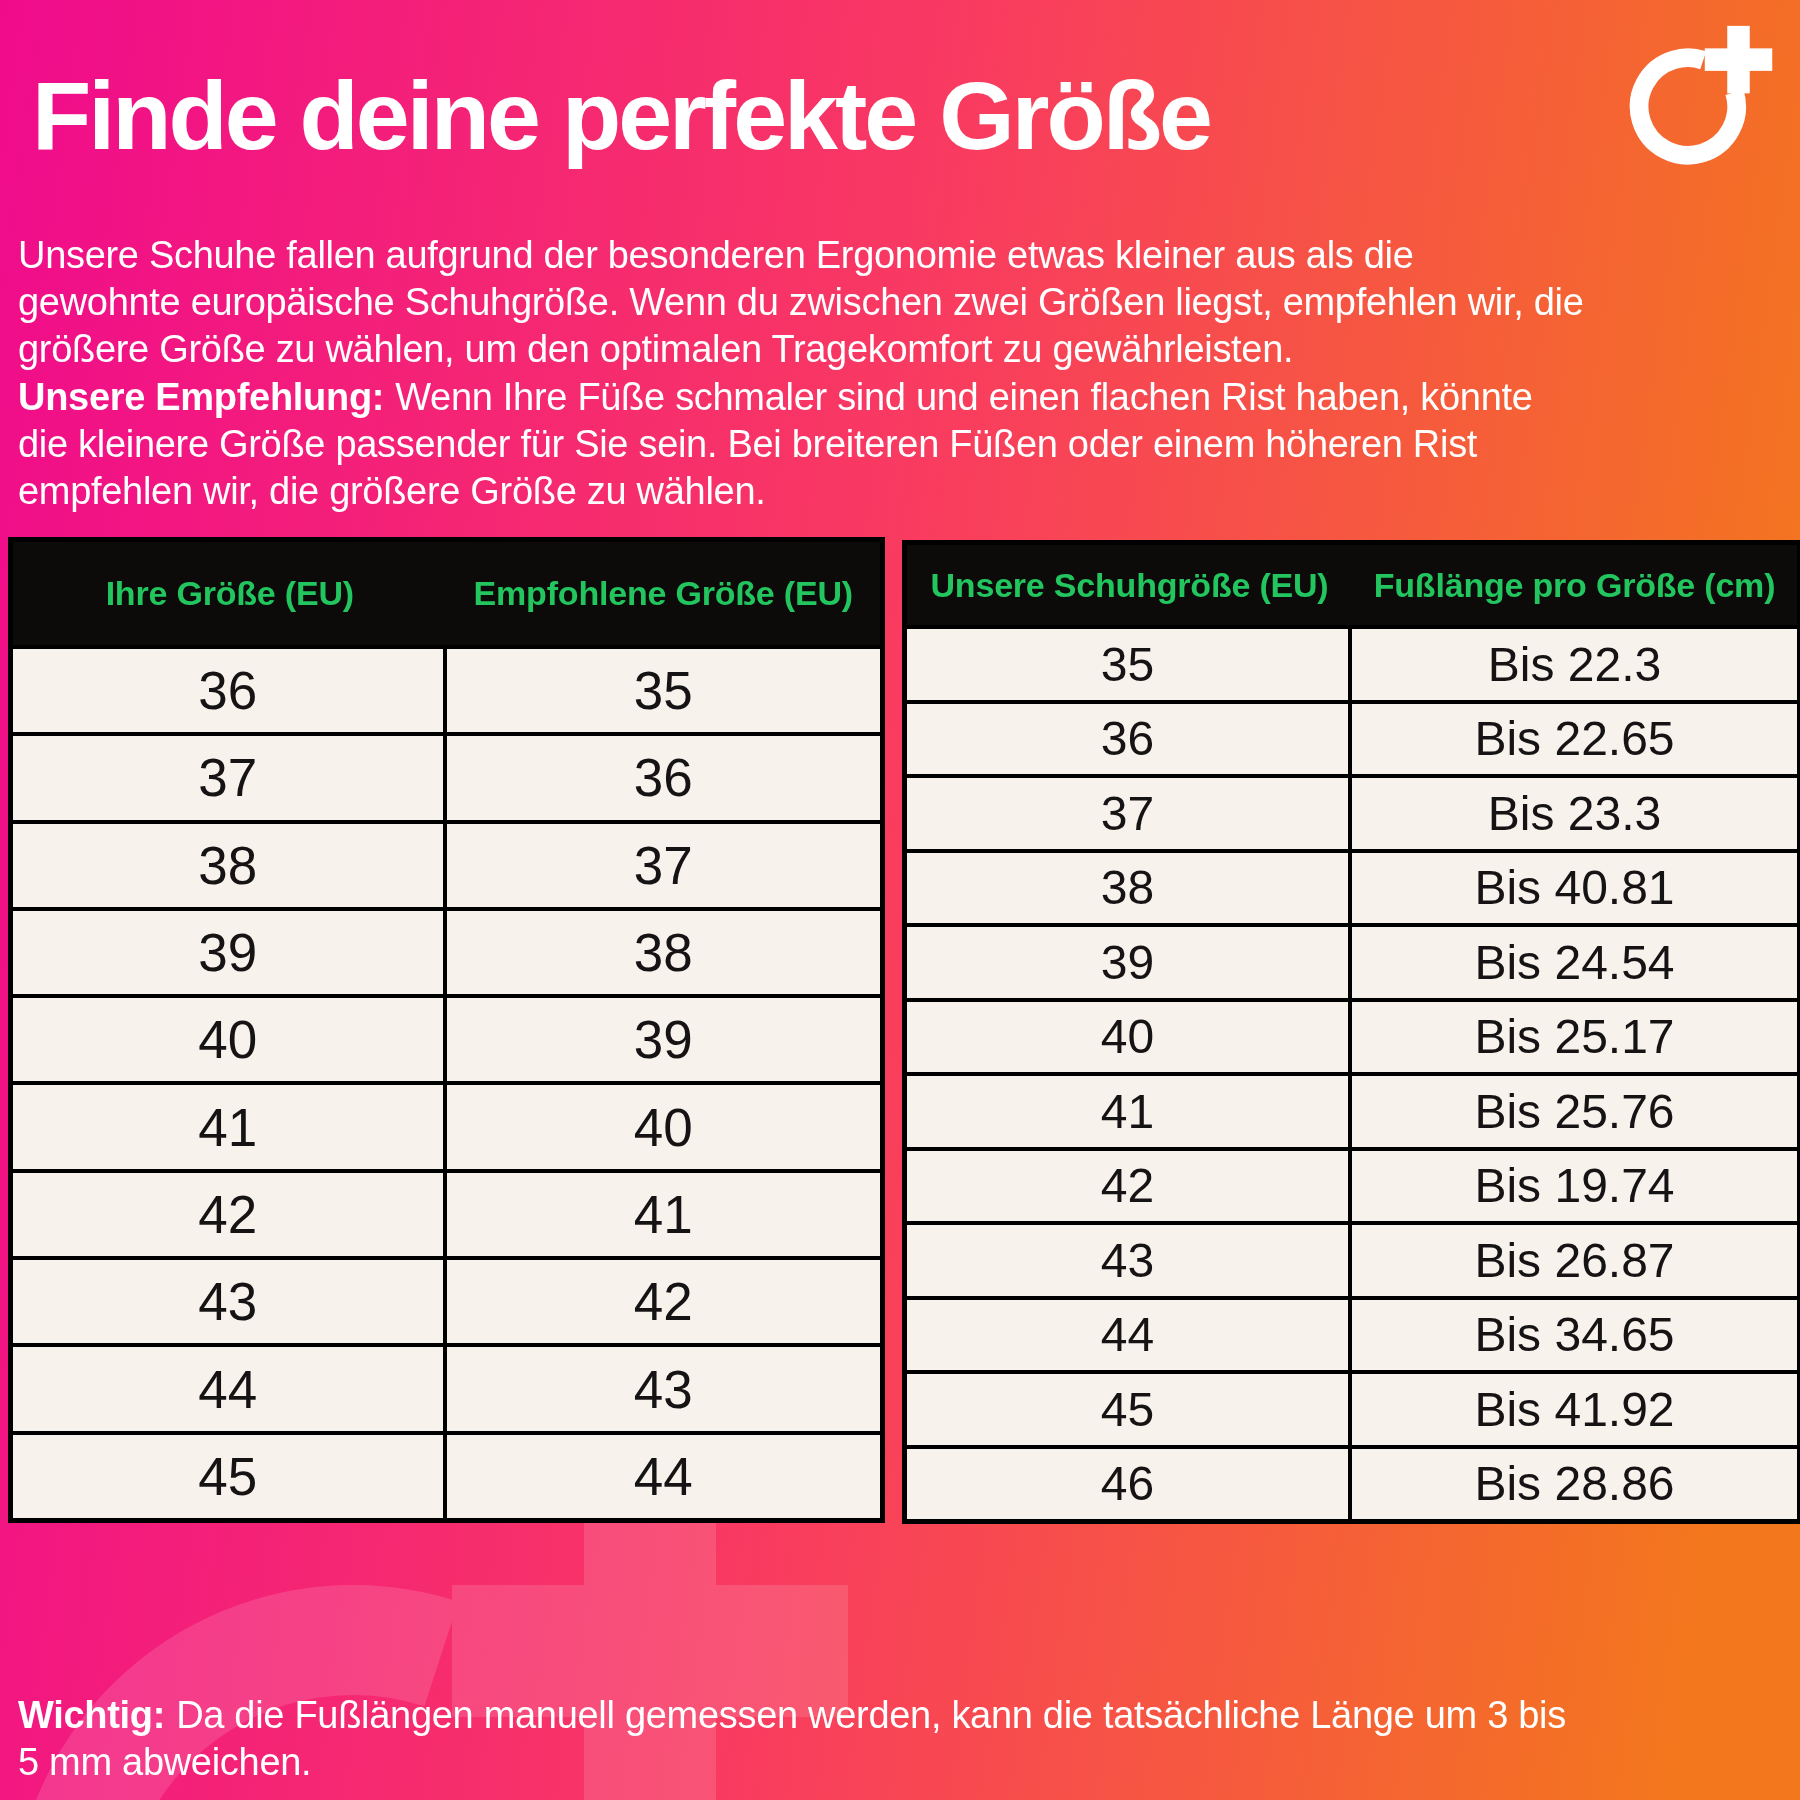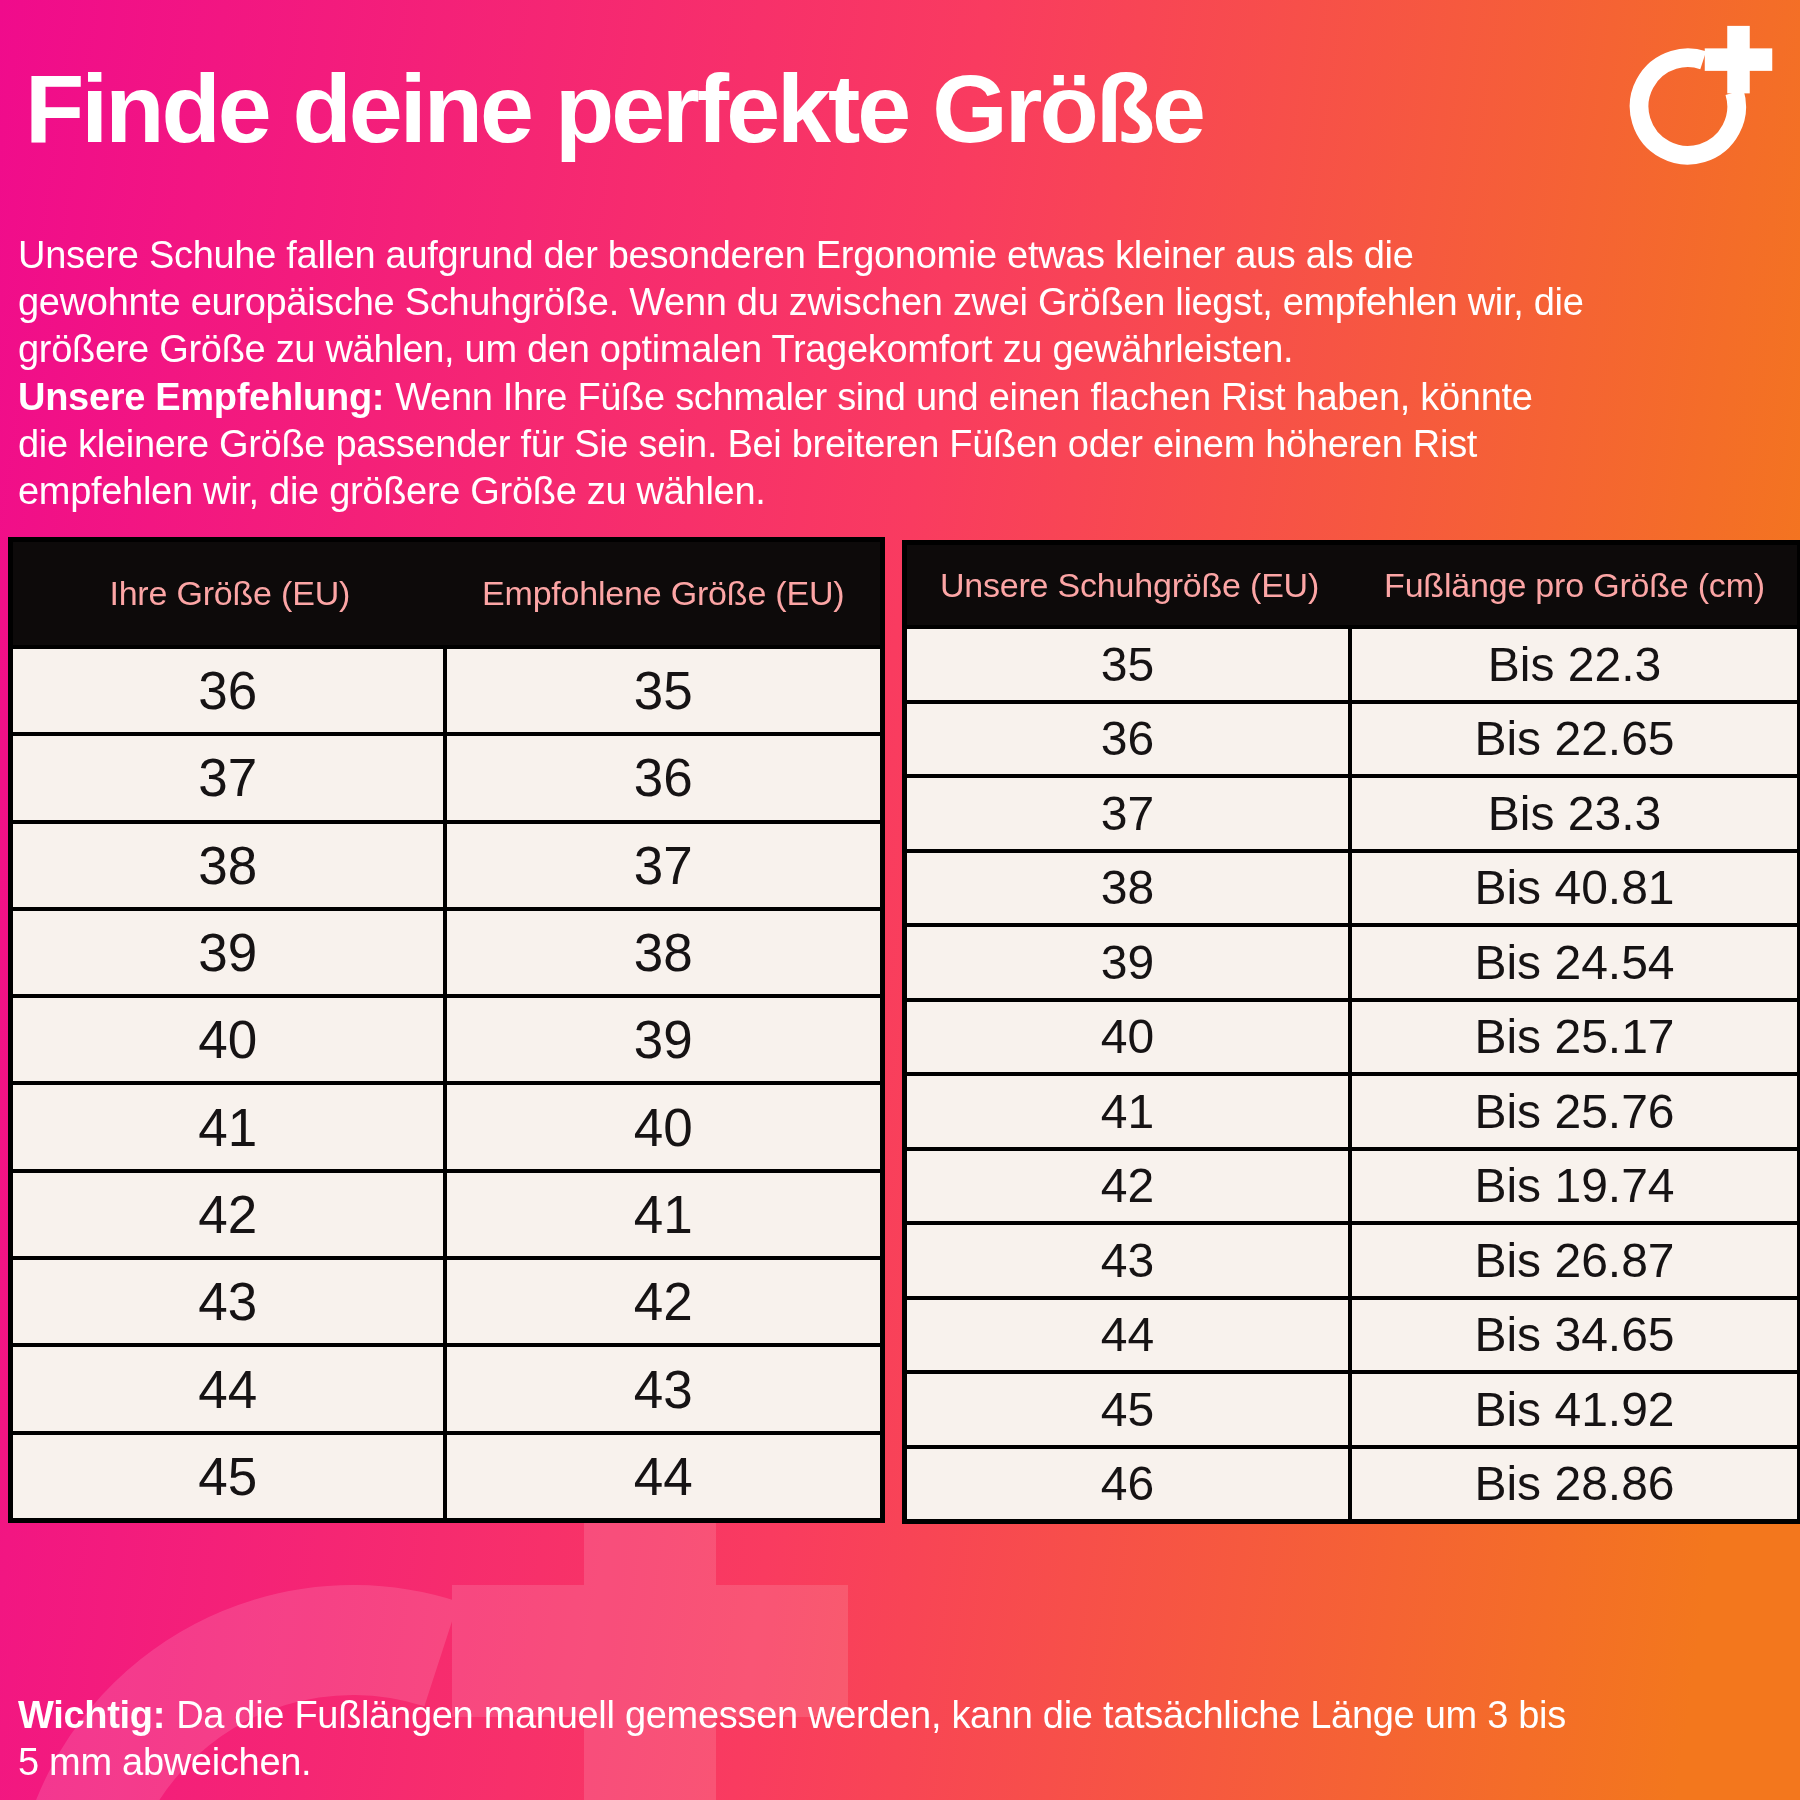--- a/index.html
+++ b/index.html
@@ -8,34 +8,34 @@
   }
   html,body{margin:0;padding:0;}
   body{
     width:1800px;height:1800px;position:relative;overflow:hidden;
     background:linear-gradient(98deg,var(--gradient-start) 0%,var(--gradient-mid) 48%,var(--gradient-end) 94%);
     font-family:"Liberation Sans",sans-serif;color:var(--text);
   }
   .watermark{position:absolute;left:-10px;top:1442px;opacity:.13;z-index:0;}
   .content{position:relative;z-index:1;width:100%;height:100%;}
   h1.title{
-    position:absolute;left:16px;top:48px;margin:9px;width:1400px;
+    position:absolute;left:16px;top:48px;margin:16px;width:1400px;
     font-size:97px;font-weight:700;letter-spacing:-3px;line-height:1.08;color:var(--text);
   }
   .logo{position:absolute;left:1626px;top:24px;}
   .para{position:absolute;left:18px;width:1568px;font-size:38px;line-height:47px;letter-spacing:-.3px;margin-top:48px;}
   .intro{top:184px;}
   .recommend{top:326px;}
   .note{top:1644px;}
   .lead-bold{font-weight:700;margin-right:11px;}
   .sizetable{position:absolute;background:var(--cell-bg);border:5px solid #000;box-sizing:border-box;}
   .sizetable .thead{display:grid;grid-template-columns:1fr 1fr;background:var(--table-header-bg);}
   .sizetable .th{
     display:flex;align-items:center;justify-content:center;text-align:center;
-    font-size:34px;font-weight:400;color:#fca5a5;letter-spacing:-.2px;
+    font-size:34px;font-weight:700;color:#22c55e;letter-spacing:-.2px;
   }
   .table-left{left:8px;top:537px;width:877px;height:986px;}
   .table-left .thead{height:103px;}
   .table-left .trow{height:87.3px;}
   .table-left .cell{font-size:53px;}
   .table-right{left:902px;top:540px;width:900px;height:984px;}
   .table-right .thead{height:80px;}
   .table-right .trow{height:74.5px;}
   .table-right .cell{font-size:48px;}
   .trow{display:grid;grid-template-columns:1fr 1fr;box-sizing:border-box;border-top:4px solid #000;background:var(--cell-bg);}

